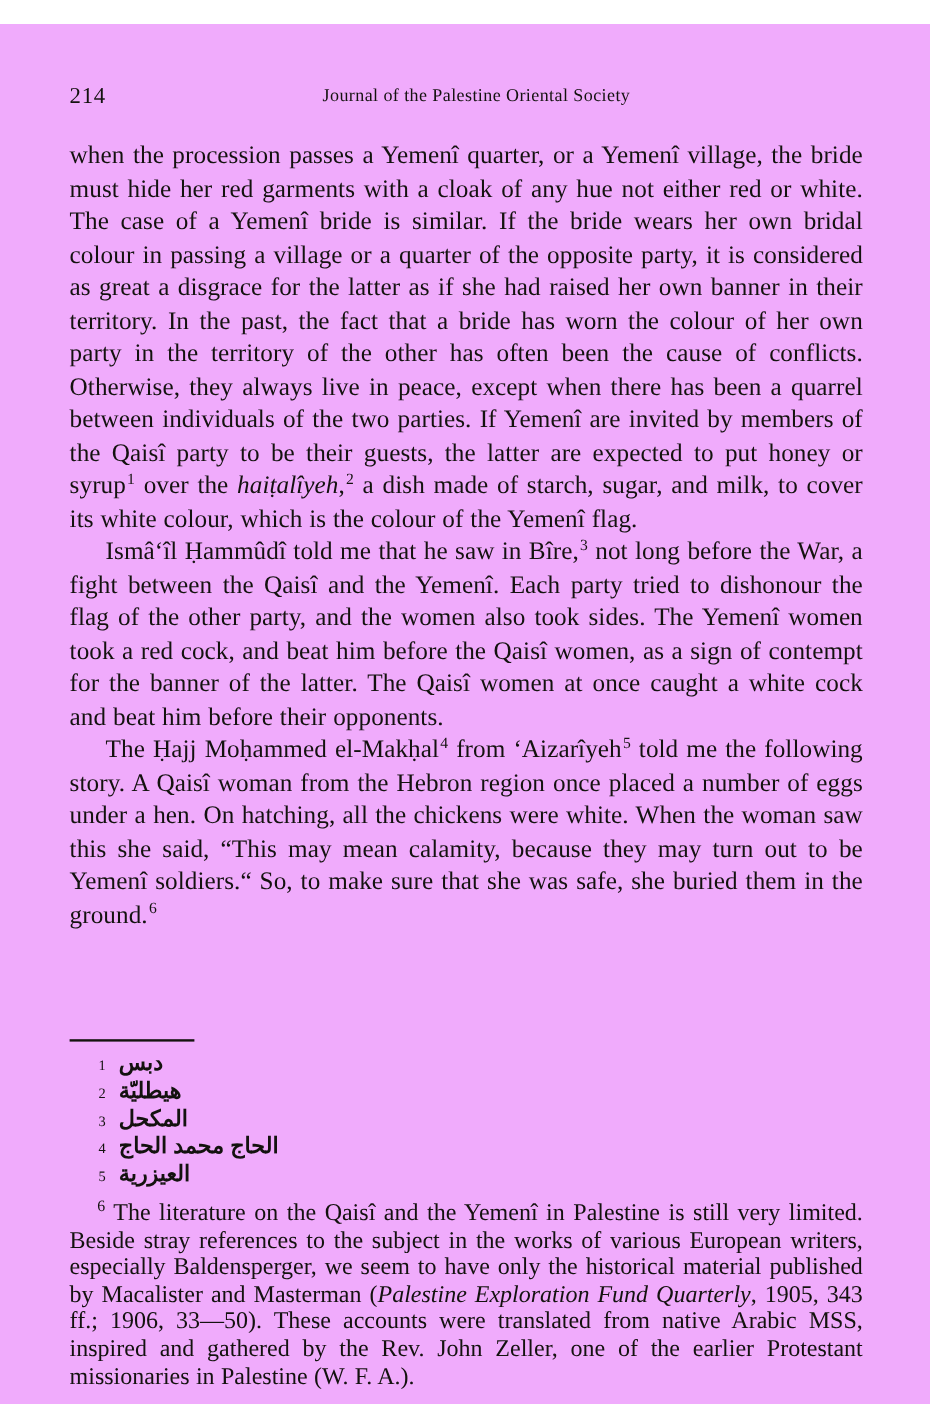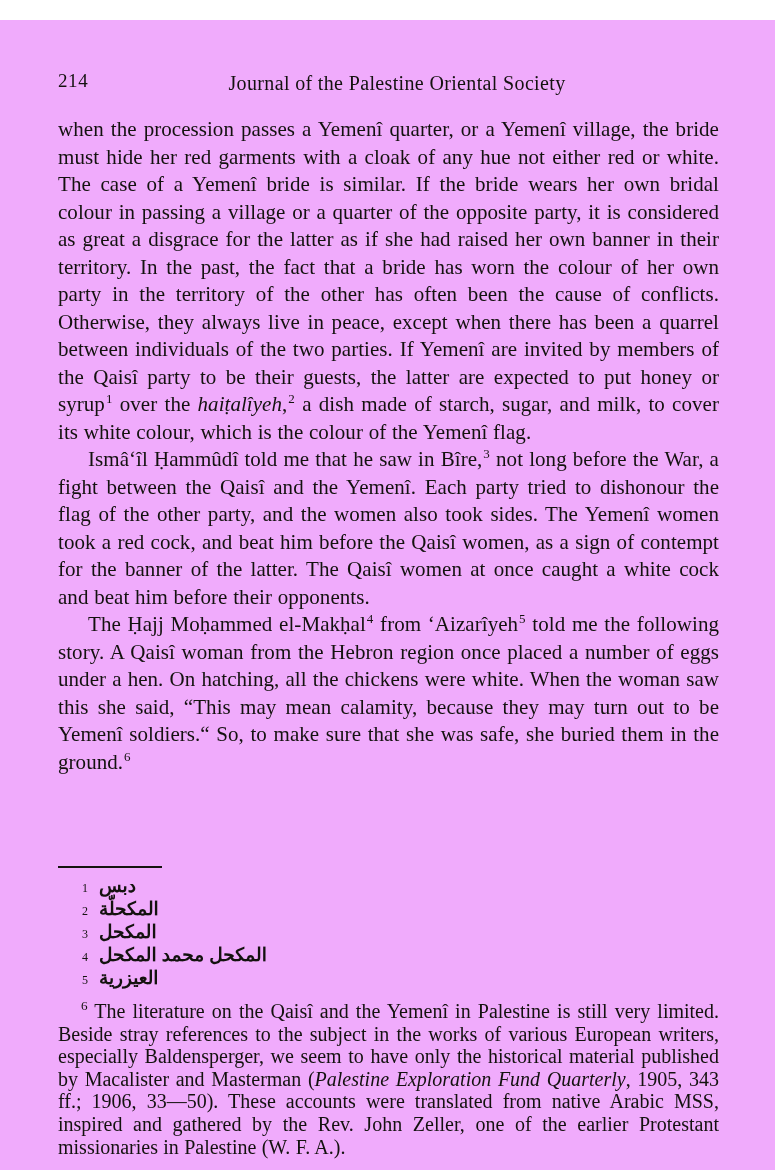--- a/index.html
+++ b/index.html
@@ -31,21 +31,21 @@
     top: 0;
     font-size: 19px;
     letter-spacing: 0.6px;
   }
   .runhead .jtitle {
     position: absolute;
     left: 0;
     top: 2px;
     width: 660px;
     text-align: center;
-    font-size: 20px;
+    font-size: 15px;
     letter-spacing: 0.35px;
     padding-left: 18px;
     box-sizing: border-box;
   }
   
   .body {
     position: absolute;
     left: 58px;
     top: 96px;
     width: 661px;
@@ -141,29 +141,29 @@
   <div class="fnrule"></div>
 
   <div class="fnotes">
 
     <div class="ar-line">
       <span class="ar-num">1</span>
       <span class="ar-txt">دبس</span>
     </div>
     <div class="ar-line">
       <span class="ar-num">2</span>
-      <span class="ar-txt">المكحلّة</span>
+      <span class="ar-txt">هيطليّة</span>
     </div>
     <div class="ar-line">
       <span class="ar-num">3</span>
       <span class="ar-txt">المكحل</span>
     </div>
     <div class="ar-line">
       <span class="ar-num">4</span>
-      <span class="ar-txt">المكحل محمد المكحل</span>
+      <span class="ar-txt">الحاج محمد الحاج</span>
     </div>
     <div class="ar-line">
       <span class="ar-num">5</span>
       <span class="ar-txt">العيزرية</span>
     </div>
 
     <p class="fn6"><sup class="fn">6</sup><span> The literature on the Qaisî and the Yemenî in Palestine is still very limited. Beside stray references to the subject in the works of various European writers, especially Baldensperger, we seem to have only the historical material published by Macalister and Masterman (</span><i class="ital">Palestine Exploration Fund Quarterly</i><span>, 1905, 343 ff.; 1906, 33—50). These accounts were translated from native Arabic MSS, inspired and gathered by the Rev. John Zeller, one of the earlier Protestant missionaries in Palestine (W. F. A.).</span></p>
 
   </div>
 

